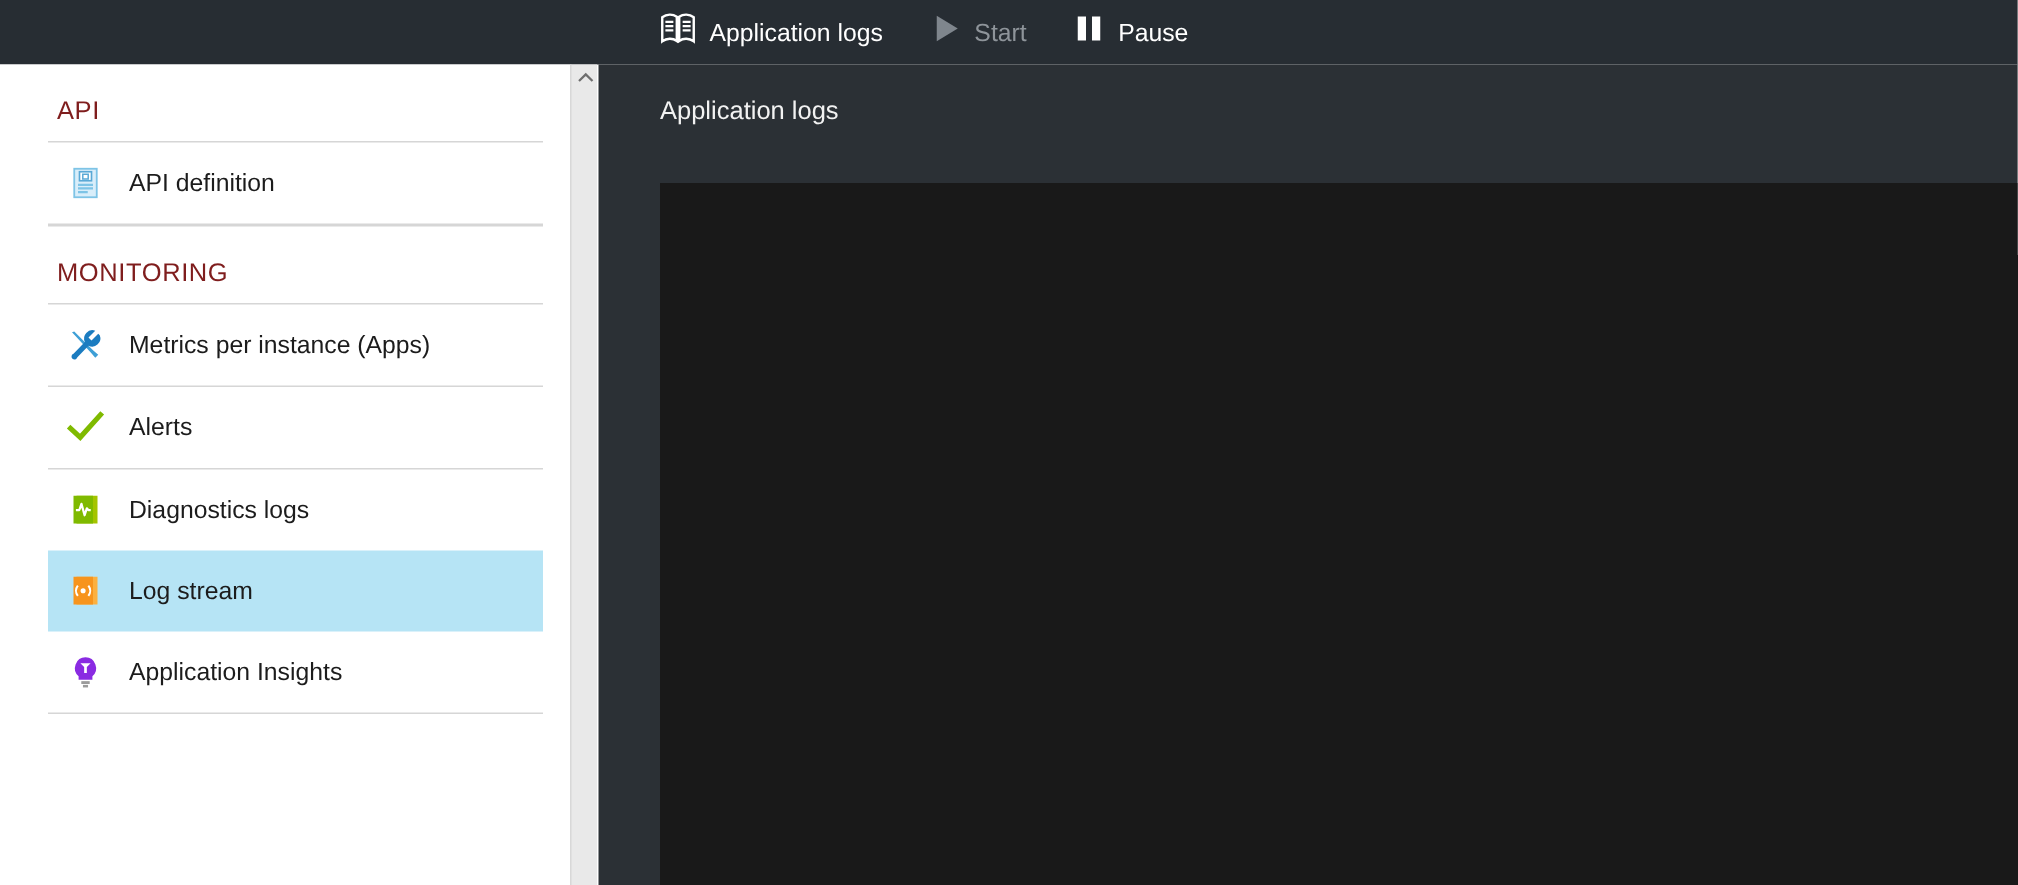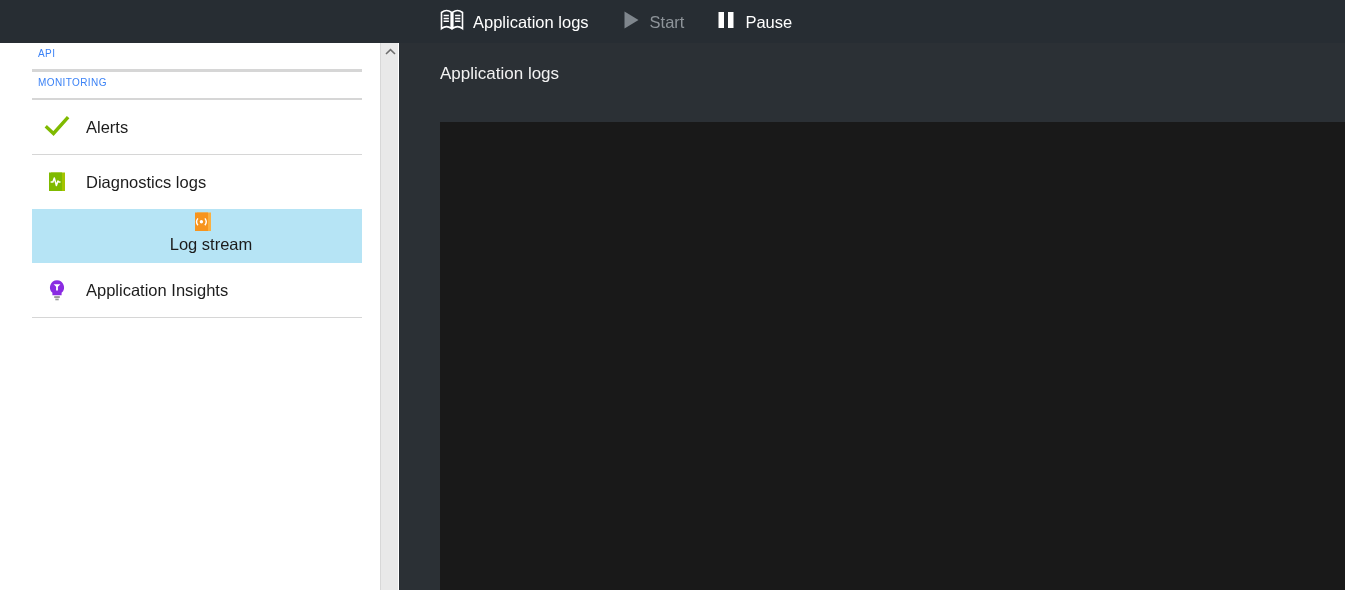--- a/index.html
+++ b/index.html
@@ -48,24 +48,24 @@
   
   .sidebar {
     position: absolute;
     left: 0; top: 43px;
     width: 380px;
     height: 547px;
     background: #ffffff;
     overflow: hidden;
   }
   .sb-section-title {
-    font-size: 10px;
-    color: #3b82f6;
+    font-size: 17px;
+    color: #7f1d1d;
     letter-spacing: 0.4px;
-    padding: 5px 0 10px 38px;
+    padding: 21px 0 10px 38px;
     font-weight: normal;
   }
   .sb-rule {
     height: 1px;
     background: #d6d6d6;
     margin-left: 32px;
     margin-right: 18px;
   }
   .sb-item {
     height: 54px;
@@ -73,21 +73,20 @@
     align-items: center;
     margin-left: 32px;
     margin-right: 18px;
     padding-left: 12px;
     box-sizing: border-box;
   }
   .sb-item.selected {
     background: #b6e4f5;
     margin-left: 32px;
     margin-right: 18px;
-    flex-direction: column;
   }
   .sb-item-label {
     font-size: 16.5px;
     color: #1c1c1c;
     margin-left: 16px;
     white-space: nowrap;
     overflow: hidden;
   }
   .sb-icon {
     width: 26px; height: 26px;
@@ -174,27 +173,47 @@
     <span class="tb-label">Pause</span>
   </div>
 
 </div>
 
 <div class="sidebar">
 
   <div class="sb-section-title">API</div>
   <div class="sb-rule"></div>
 
+  <div class="sb-item">
+    <span class="sb-icon">
+      <svg width="24" height="24" viewBox="0 0 24 24">
+        <rect x="4.5" y="2.5" width="15" height="19" fill="#d9eefa" stroke="#7ec4e6" stroke-width="1.2"></rect>
+        <rect x="8" y="4.5" width="8" height="6" fill="#ffffff" stroke="#5aa9d6" stroke-width="1.1"></rect>
+        <path d="M10.2 6.2 h3.6 v3.2 h-3.6 z" fill="none" stroke="#5aa9d6" stroke-width="1"></path>
+        <path d="M7 13.2 H17 M7 15.6 H17 M7 18 H13.5" stroke="#7ec4e6" stroke-width="1.5"></path>
+      </svg>
+    </span>
+    <span class="sb-item-label">API definition</span>
+  </div>
   <div class="sb-rule"></div>
 
   <div class="sb-rule"></div>
 
   <div class="sb-section-title">MONITORING</div>
   <div class="sb-rule"></div>
 
+  <div class="sb-item">
+    <span class="sb-icon">
+      <svg width="26" height="26" viewBox="0 0 26 26">
+        <path d="M4 4.5 L16.5 18 L19.5 21.5 L21.5 19.5 L18 16.5 L5.5 4 Z" fill="#3e9fd6"></path>
+        <path d="M21.5 5.5 L17 10 L15 8 L19.5 3.5 A5.5 5.5 0 0 0 12.6 11 L5 18.8 A2 2 0 1 0 7.6 21.2 L15 13.5 A5.5 5.5 0 0 0 22.5 6.5 Z" fill="#1b7cc0"></path>
+      </svg>
+    </span>
+    <span class="sb-item-label">Metrics per instance (Apps)</span>
+  </div>
   <div class="sb-rule"></div>
 
   <div class="sb-item">
     <span class="sb-icon">
       <svg width="26" height="26" viewBox="0 0 26 26">
         <path d="M3 13.5 L9.5 19.5 L23 4.5" fill="none" stroke="#7fba00" stroke-width="3.4" stroke-linecap="square"></path>
       </svg>
     </span>
     <span class="sb-item-label">Alerts</span>
   </div>

